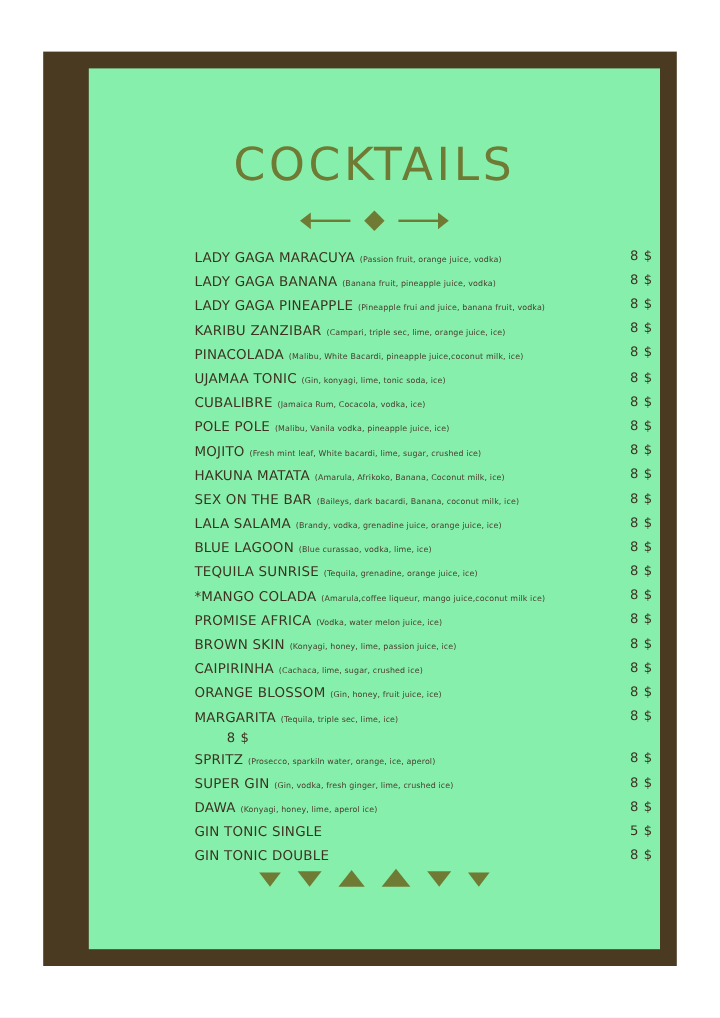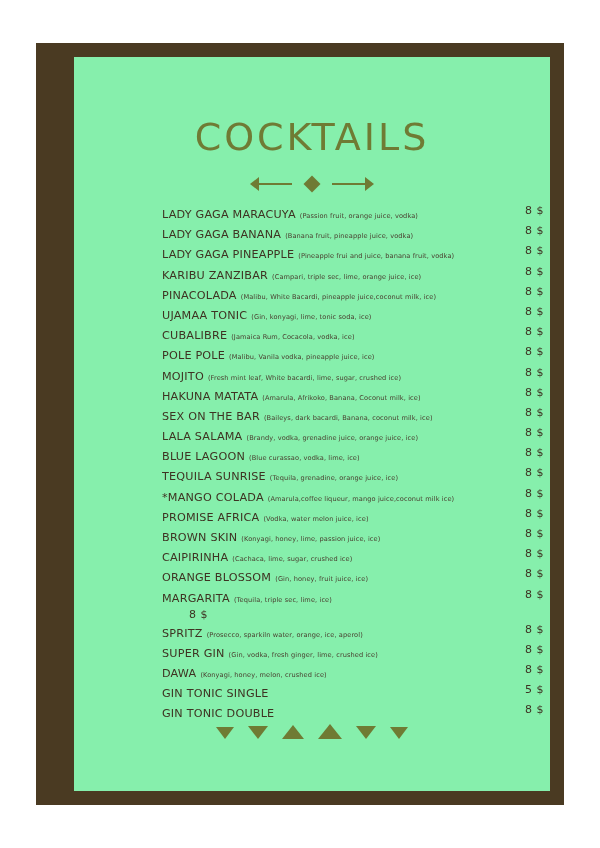--- a/index.html
+++ b/index.html
@@ -95,21 +95,21 @@
     border-left: 9px solid #6f7b34;
   }
   .menu-list {
     position: absolute;
     left: 88px;
     top: 148px;
     width: 382px;
   }
   .menu-row {
     display: flex;
-    align-items: flex-start;
+    align-items: center;
     margin-bottom: 3.4px;
     line-height: 1.05;
   }
   .row-left {
     flex: 1 1 auto;
     white-space: nowrap;
     overflow: hidden;
   }
   .item-name {
     font-family: "DejaVu Sans", sans-serif;
@@ -257,21 +257,21 @@
           </div>
           <div class="menu-row">
             <div class="row-left"><span class="item-name">SPRITZ</span><span class="item-desc">(Prosecco, sparkiln water, orange, ice, aperol)</span></div>
             <div class="item-price">8 $</div>
           </div>
           <div class="menu-row">
             <div class="row-left"><span class="item-name">SUPER GIN</span><span class="item-desc">(Gin, vodka, fresh ginger, lime, crushed ice)</span></div>
             <div class="item-price">8 $</div>
           </div>
           <div class="menu-row">
-            <div class="row-left"><span class="item-name">DAWA</span><span class="item-desc">(Konyagi, honey, melon, crushed ice)</span></div>
+            <div class="row-left"><span class="item-name">DAWA</span><span class="item-desc">(Konyagi, honey, lime, aperol ice)</span></div>
             <div class="item-price">8 $</div>
           </div>
           <div class="menu-row">
             <div class="row-left"><span class="item-name">GIN TONIC SINGLE</span></div>
             <div class="item-price">5 $</div>
           </div>
           <div class="menu-row">
             <div class="row-left"><span class="item-name">GIN TONIC DOUBLE</span></div>
             <div class="item-price">8 $</div>
           </div>

